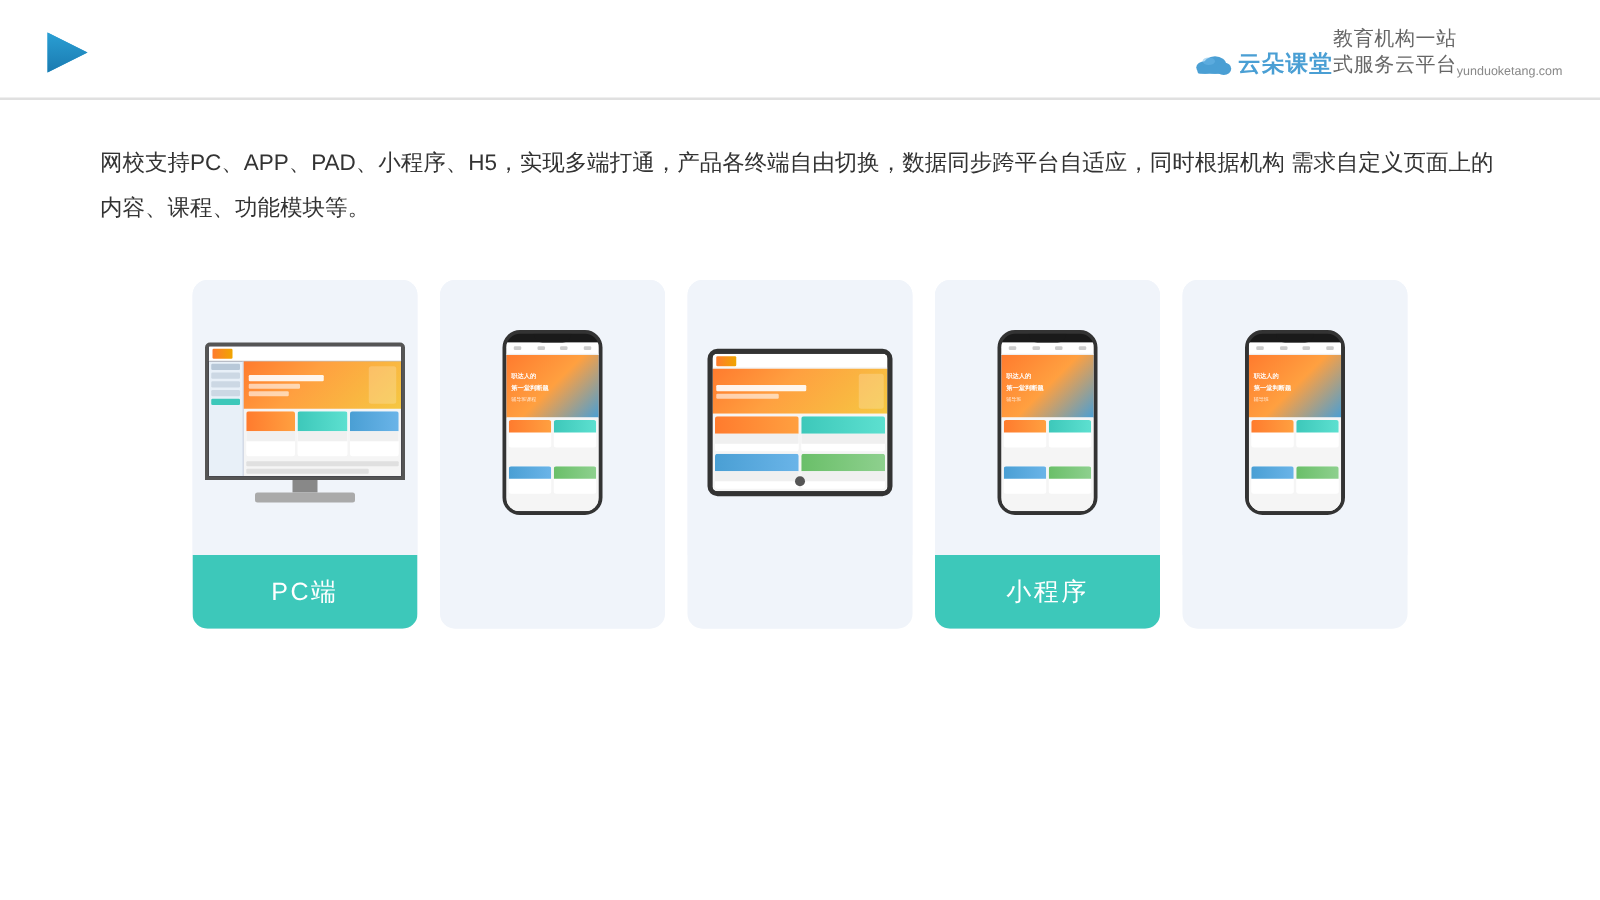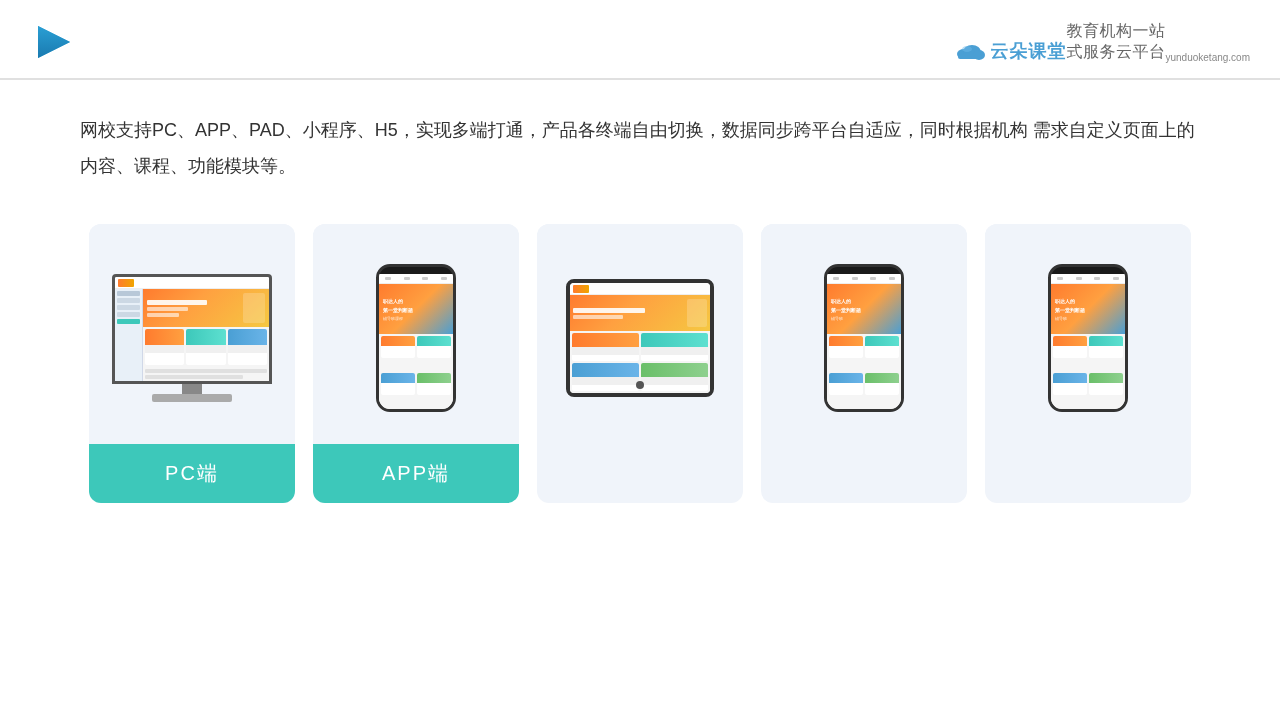--- a/index.html
+++ b/index.html
@@ -86,21 +86,21 @@
       justify-content: center;
     }
 
     .card {
       background: #f0f4fa;
       border-radius: 12px;
       display: flex;
       flex-direction: column;
       align-items: center;
       overflow: hidden;
-      width: 206px;
+      width: 180px;
       flex-shrink: 0;
     }
 
     .card-image-area {
       width: 100%;
       height: 220px;
       display: flex;
       align-items: center;
       justify-content: center;
       padding: 16px 12px 8px 12px;
@@ -430,21 +430,20 @@
                 </div>
                 <div class="psm-item">
                   <div class="psm-item-bar bar-green"></div>
                 </div>
               </div>
             </div>
           </div>
         </div>
       </div>
     </div>
-    <div class="card-label">APP端</div>
   </div>
 
   <div class="card">
     <div class="card-image-area">
       <div class="tablet-mock">
         <div class="tablet-body">
           <div class="tablet-screen">
             <div class="screen-mockup">
               <div class="sm-topbar">
                 <div class="sm-topbar-logo"></div>
@@ -514,20 +513,21 @@
                 </div>
                 <div class="psm-item">
                   <div class="psm-item-bar bar-green"></div>
                 </div>
               </div>
             </div>
           </div>
         </div>
       </div>
     </div>
+    <div class="card-label">小程序</div>
   </div>
 
   <div class="card">
     <div class="card-image-area">
       <div class="phone-mock">
         <div class="phone-body">
           <div class="phone-notch-wide"></div>
           <div class="phone-screen" style="margin-top:7px;">
             <div class="phone-sm-content">
               <div class="psm-nav">

